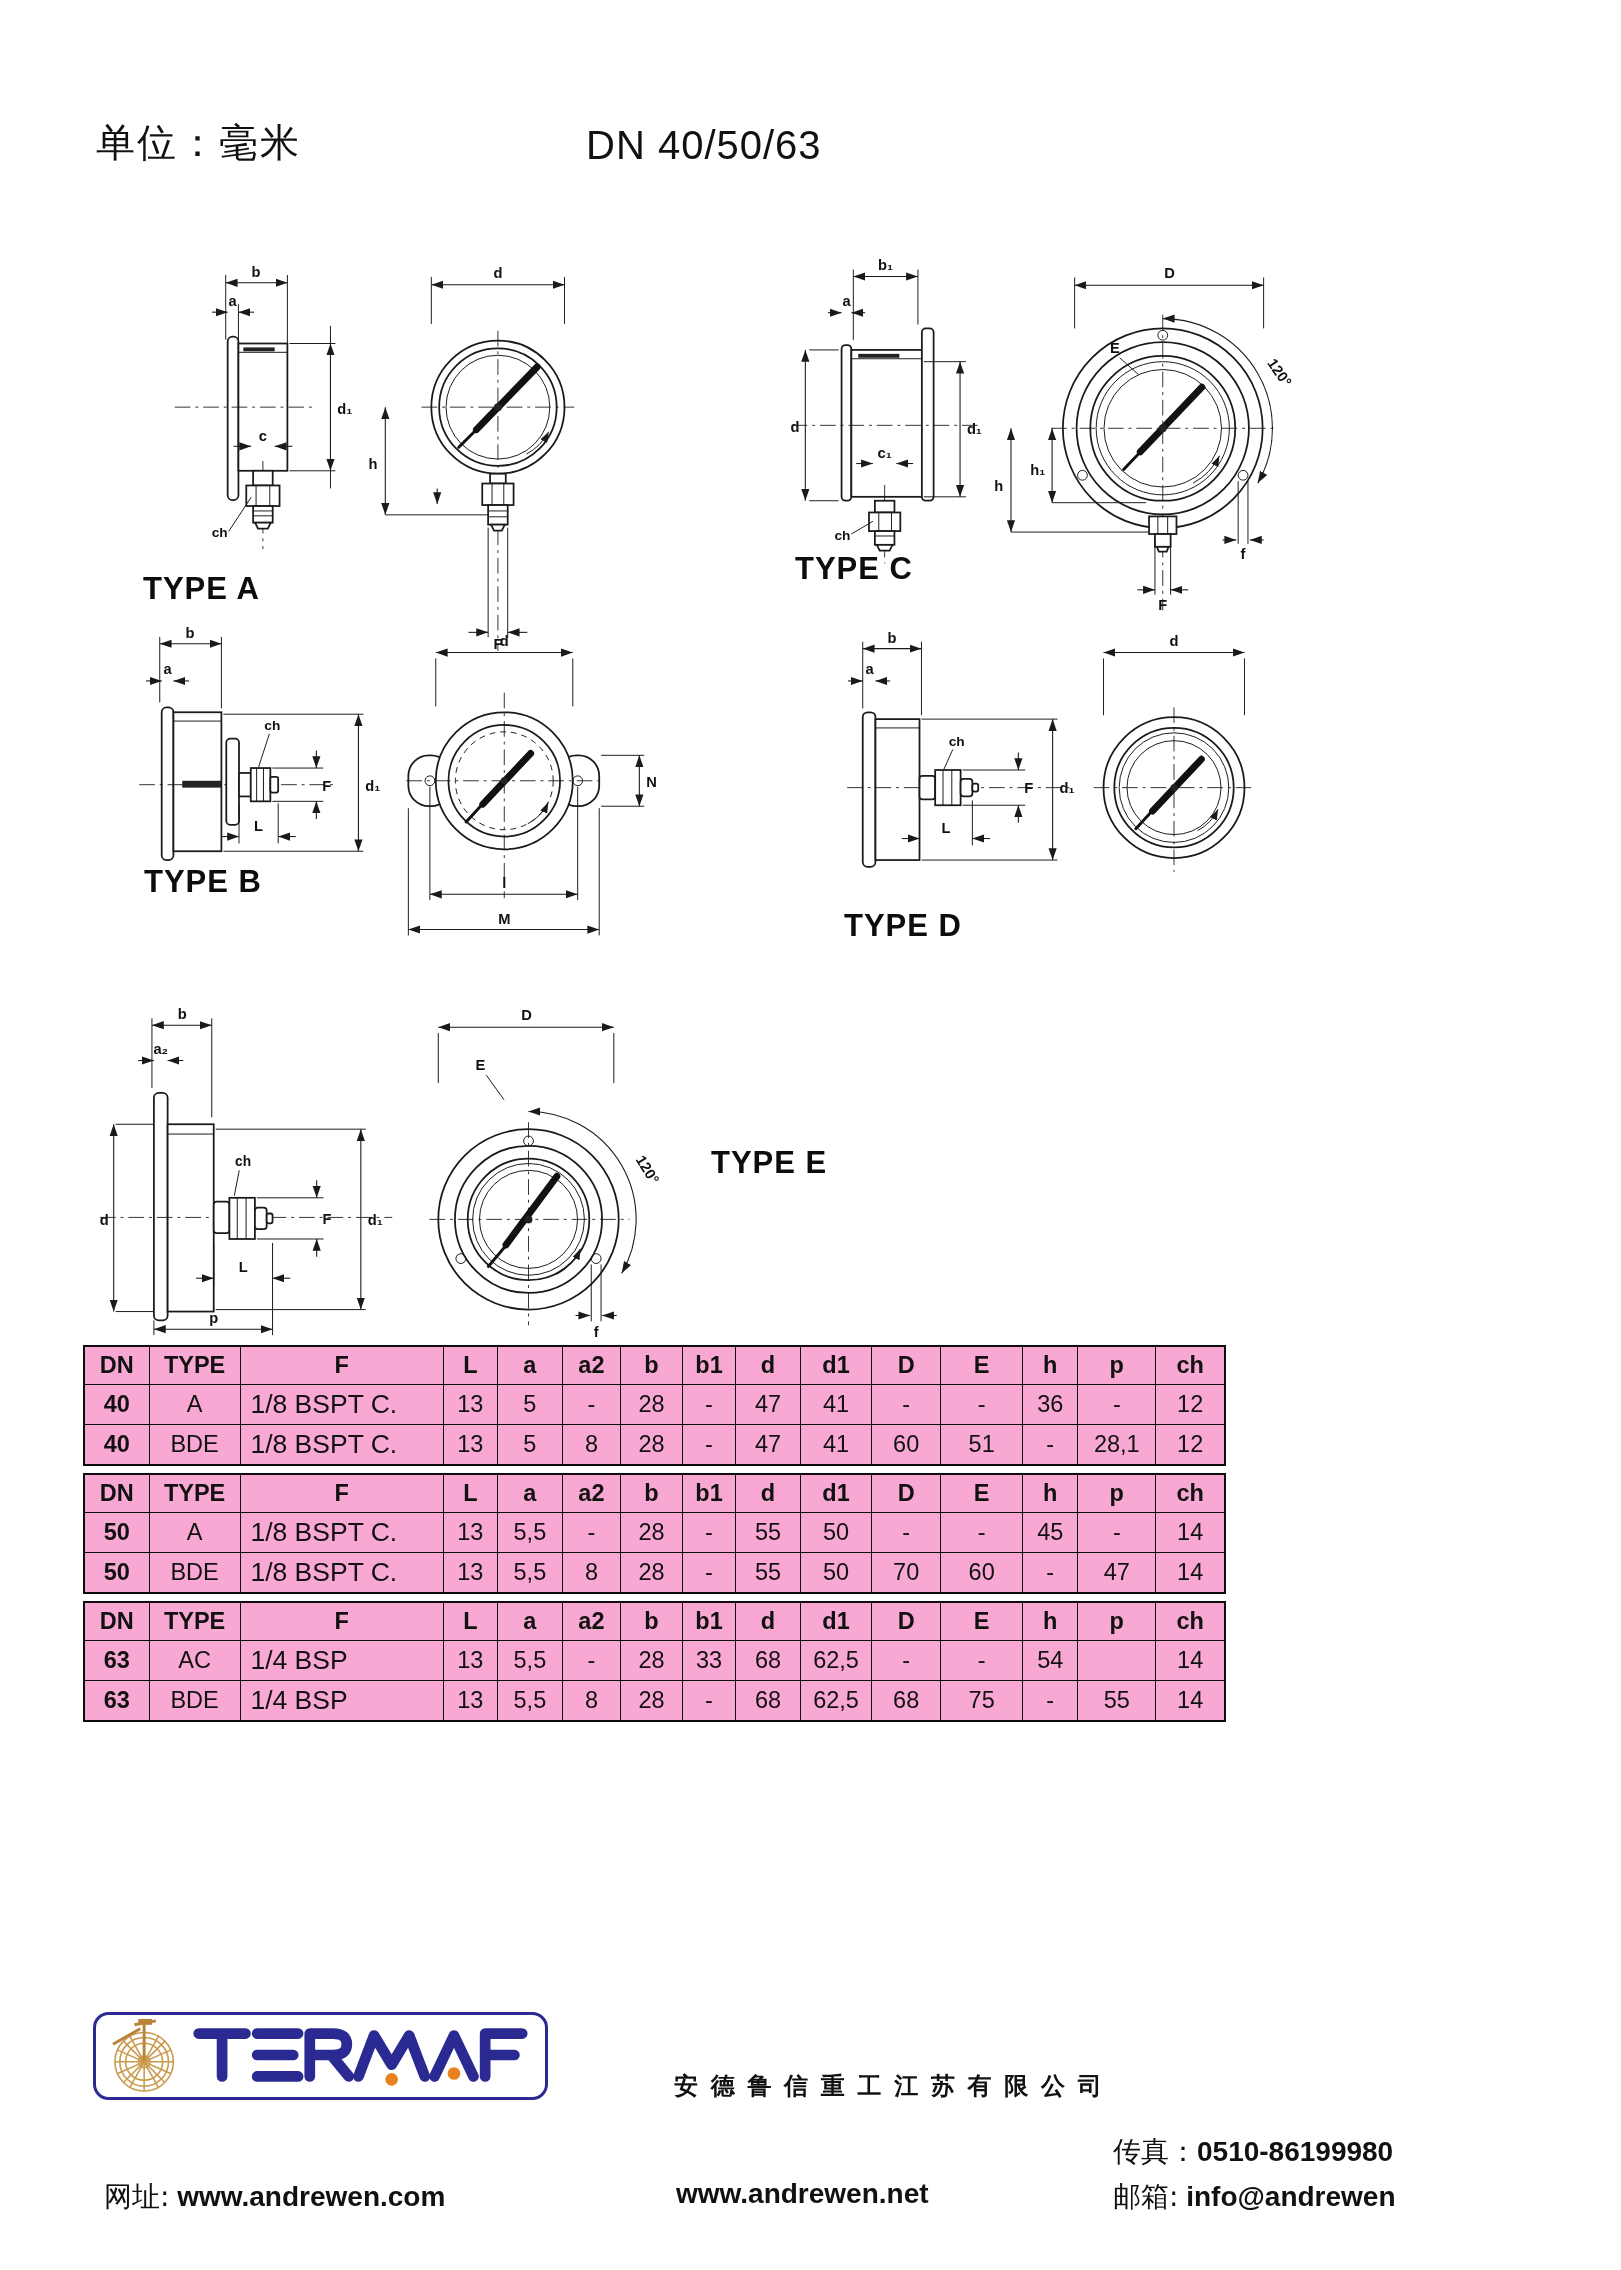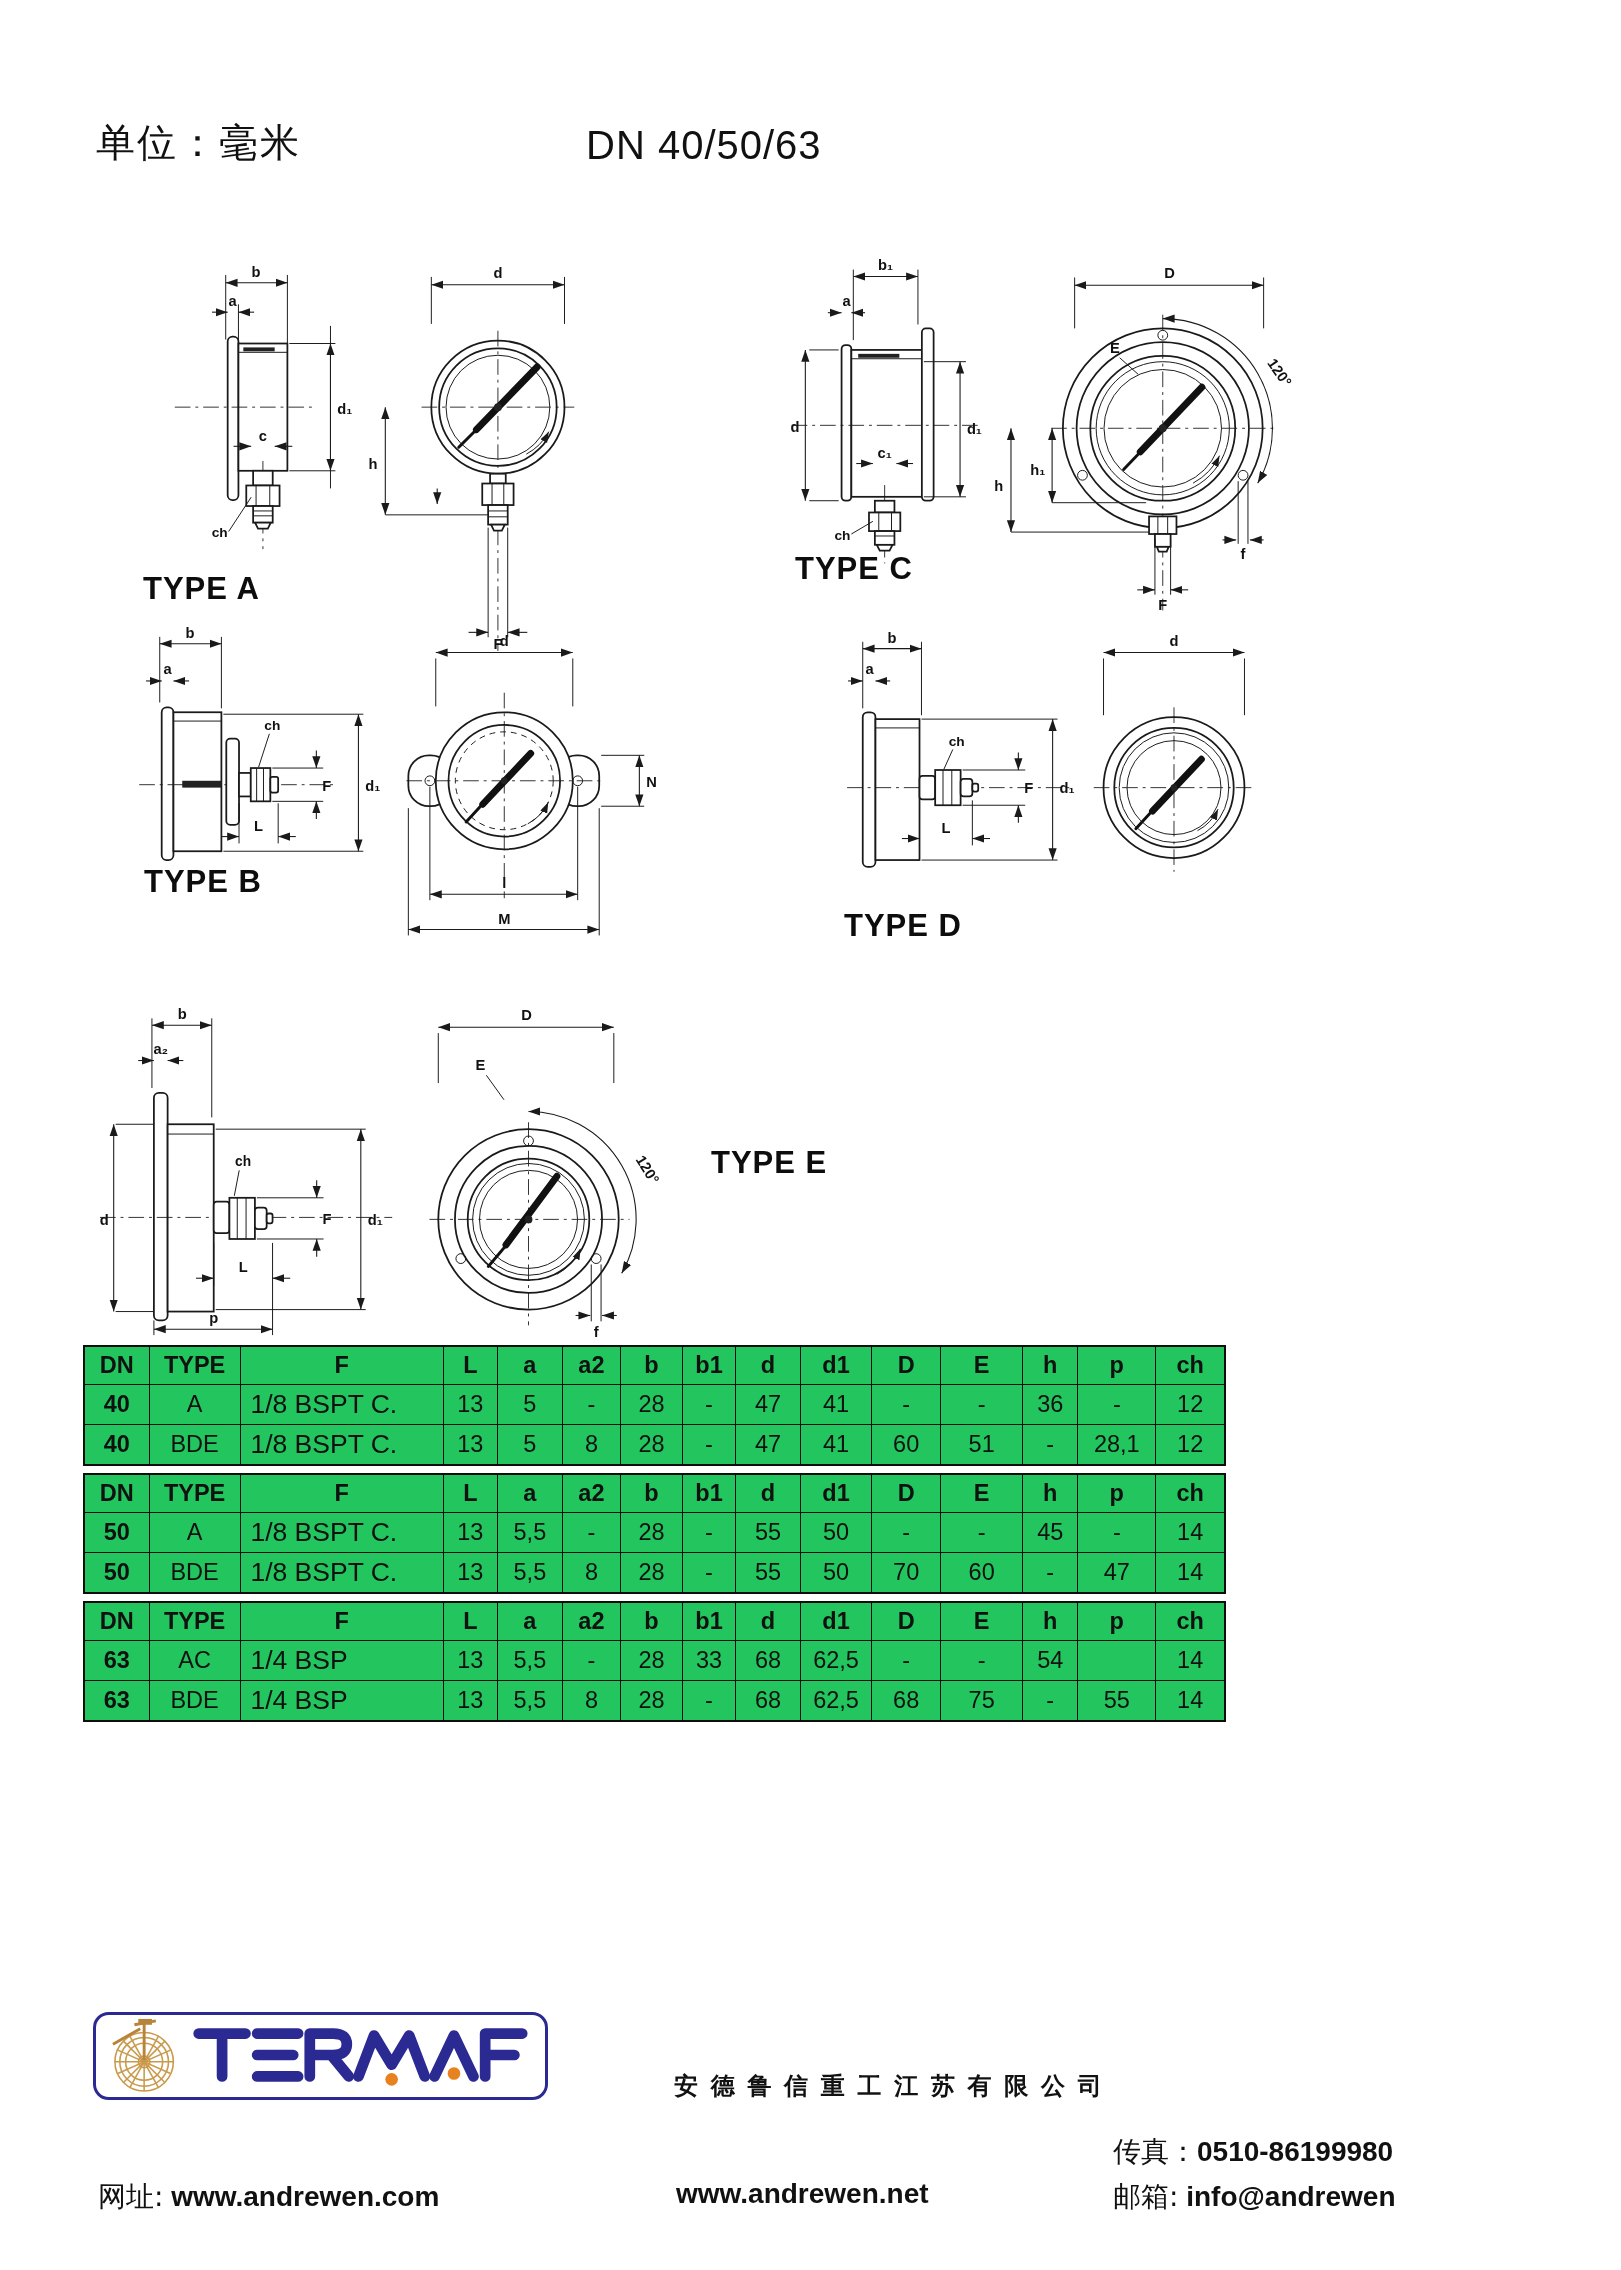--- a/index.html
+++ b/index.html
@@ -21,21 +21,21 @@
   .medf{stroke:#1a1a1a;stroke-width:1.8;fill:#ffffff;}
   .thin{stroke:#1a1a1a;stroke-width:1;fill:none;}
   .dim{stroke:#1a1a1a;stroke-width:1.1;fill:none;}
   .cl{stroke:#1a1a1a;stroke-width:0.9;fill:none;stroke-dasharray:16 5 3 5;}
   .dash{stroke:#1a1a1a;stroke-width:1;fill:none;stroke-dasharray:6 5;}
   .nd{stroke:#111;stroke-width:7;stroke-linecap:round;}
   .nd2{stroke:#111;stroke-width:3;stroke-linecap:round;}
   .fillb{fill:#222;stroke:none;}
   
   #tables{position:absolute;left:83px;top:1345px;width:1147px;}
-  .dim-table{border-collapse:collapse;table-layout:fixed;width:1143px;border:2.9px solid #0d0d0d;margin-bottom:6.9px;background:#22c55e;}
+  .dim-table{border-collapse:collapse;table-layout:fixed;width:1143px;border:2.9px solid #0d0d0d;margin-bottom:6.9px;background:#f9a8d4;}
   .dim-table th,.dim-table td{border:1.6px solid #0d0d0d;text-align:center;vertical-align:middle;
      font-size:23.5px;height:39px;padding:0;overflow:hidden;white-space:nowrap;}
   .dim-table th{font-weight:700;height:37px;}
   .c-dn{font-weight:700;}
   .c-type{font-weight:400;}
   .c-f{text-align:left !important;padding-left:9.8px !important;font-size:26.5px !important;}
   
   #logo-box{position:absolute;left:93px;top:2012px;width:449px;height:82px;border:3.9px solid #2a2a92;border-radius:15.7px;background:#fff;}
   .company-name{font-size:24px;font-weight:700;letter-spacing:12.7px;white-space:nowrap;}
   .contact{font-size:28px;white-space:nowrap;}
@@ -672,21 +672,21 @@
       <circle cx="298" cy="64" r="6.5" fill="#e8821e"></circle>
       <circle cx="362" cy="58" r="6.5" fill="#e8821e"></circle>
     </svg>
   </div>
 
   <div class="abs company-name" style="left:674px;top:2070px">安德鲁信重工江苏有限公司</div>
 
   <div class="abs contact" style="left:1113px;top:2133px">
     <span class="lab">传真：</span><span class="val">0510-86199980</span>
   </div>
-  <div class="abs contact" style="left:98px;top:2178px">
+  <div class="abs contact" style="left:104px;top:2178px">
     <span class="lab">网址:</span> <span class="val">www.andrewen.com</span>
   </div>
   <div class="abs contact" style="left:676px;top:2178px">
     <span class="val">www.andrewen.net</span>
   </div>
   <div class="abs contact" style="left:1113px;top:2178px">
     <span class="lab">邮箱:</span> <span class="val">info@andrewen</span>
   </div>
 
 </div>

